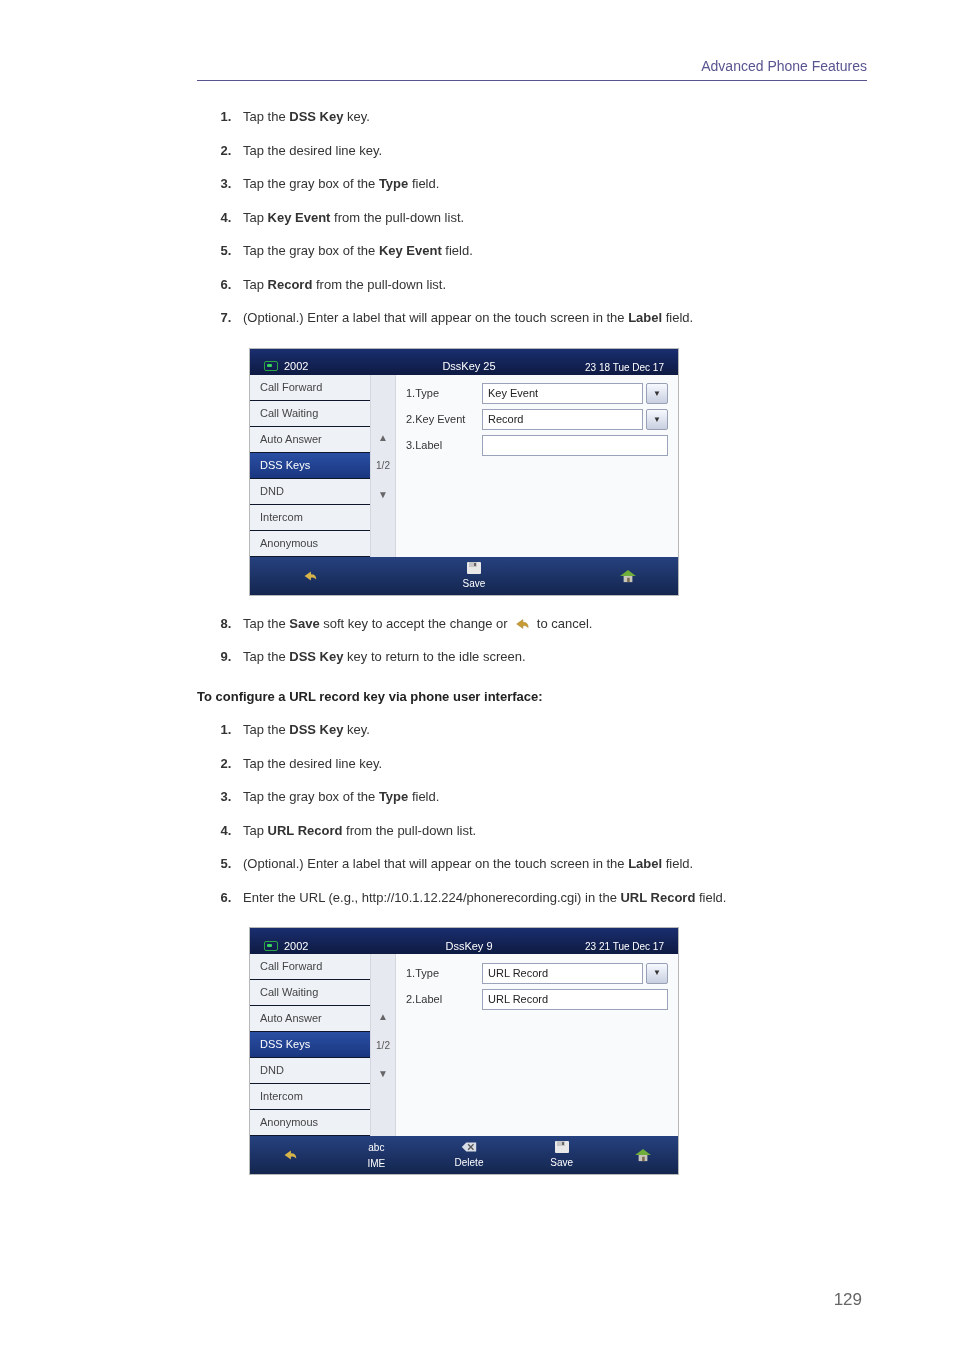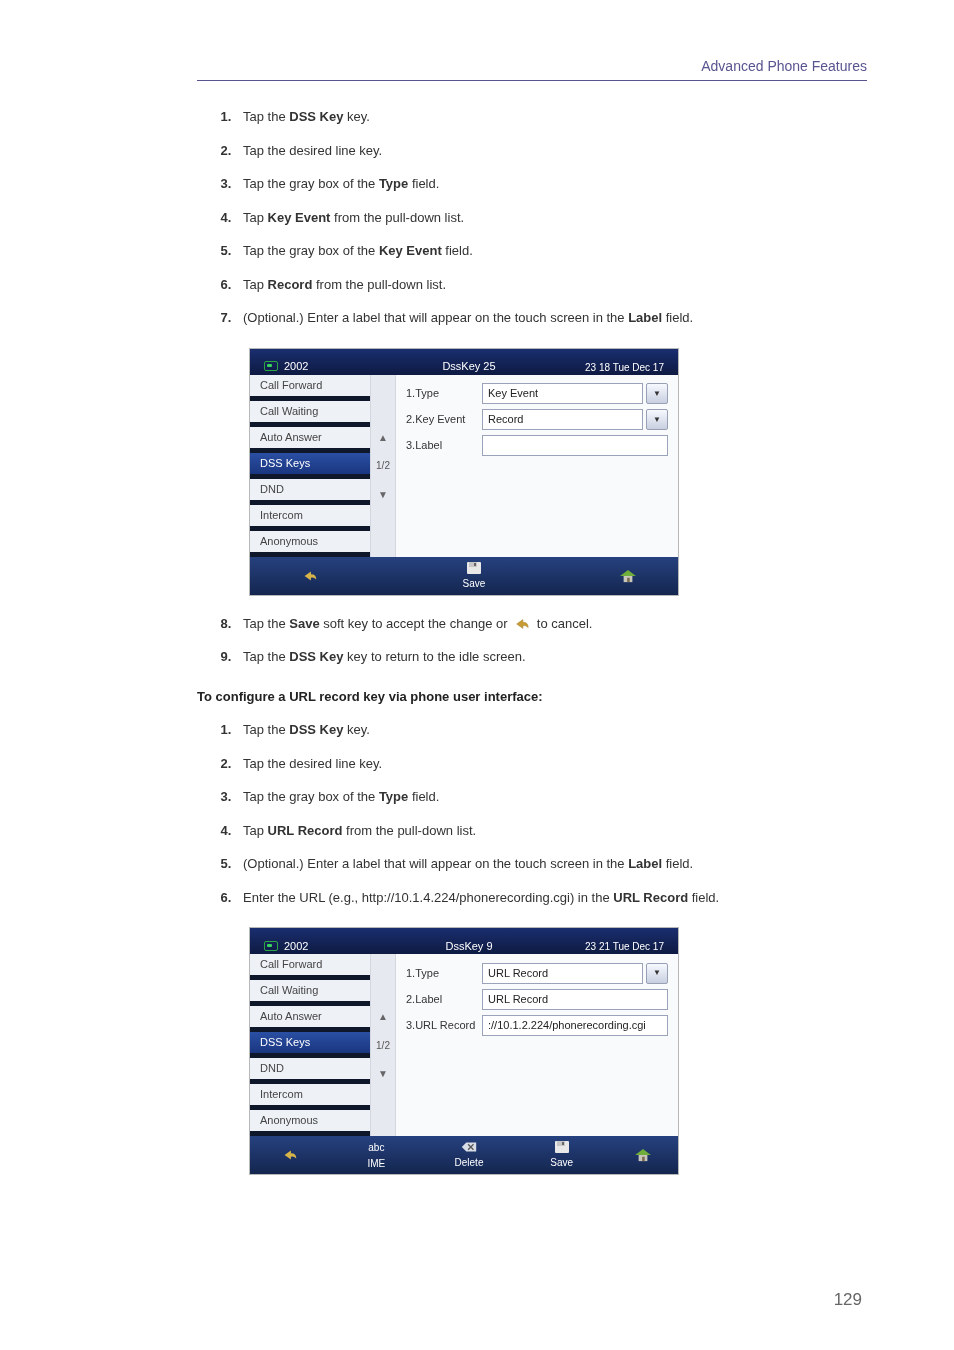--- a/index.html
+++ b/index.html
@@ -55,21 +55,21 @@
   .ph-status .clock { flex:0 0 110px; text-align:right; font-size:10px; }
 
   .ph-body { display:flex; height:182px; }
   .ph-menu {
     width:120px; background:#eef1f6;
     display:flex; flex-direction:column;
     font-size:11px; color:#444;
   }
   .ph-menu .mi {
     height:26px; display:flex; align-items:center;
-    padding:0 10px; border-bottom:5px solid #0f172a;
+    padding:0 10px; border-bottom:1px solid #0f172a;
   }
   .ph-menu .mi.sel {
     background:linear-gradient(#2a4fa3,#1a3680); color:#fff;
   }
   .ph-pager {
     width:24px; background:#e6e9f0;
     display:flex; flex-direction:column; align-items:center;
     font-size:10px; color:#555;
     border-left:1px solid #d4d7e0;
     border-right:1px solid #d4d7e0;
@@ -244,21 +244,21 @@
     <li>
       <span>Tap the gray box of the </span><b>Type</b><span> field.</span>
     </li>
     <li>
       <span>Tap </span><b>URL Record</b><span> from the pull-down list.</span>
     </li>
     <li>
       <span>(Optional.) Enter a label that will appear on the touch screen in the </span><b>Label</b><span> field.</span>
     </li>
     <li>
-      <span>Enter the URL (e.g., http://10.1.4.224/phonerecording.cgi) in the </span><b>URL Record</b><span> field.</span>
+      <span>Enter the URL (e.g., http://10.1.12.224/phonerecording.cgi) in the </span><b>URL Record</b><span> field.</span>
     </li>
   </ol>
 
   <div class="phone">
     <div class="ph-status">
       <div class="acct">
         <span class="dot"></span>
         <span>2002</span>
       </div>
       <div class="title">DssKey 9</div>
@@ -282,24 +282,20 @@
       <div class="ph-form">
         <div class="ph-row">
           <div class="lbl">1.Type</div>
           <div class="fld">URL Record</div>
           <div class="dd">▼</div>
         </div>
         <div class="ph-row">
           <div class="lbl">2.Label</div>
           <div class="fld">URL Record</div>
         </div>
-        <div class="ph-row">
-          <div class="lbl">3.URL Record</div>
-          <div class="fld">://10.1.2.224/phonerecording.cgi</div>
-        </div>
       </div>
     </div>
     <div class="ph-bottom">
       <div class="bk back4" style="flex-basis:80px;flex-grow:0">
         <svg viewBox="0 0 20 14">
             <path d="M4 7 L11 2 L11 5 Q17 5 17 11 Q14 8 11 9 L11 12 Z" fill="#d6b44a"></path>
           </svg>
       </div>
       <div class="bk">
         <span class="txt">abc</span>

